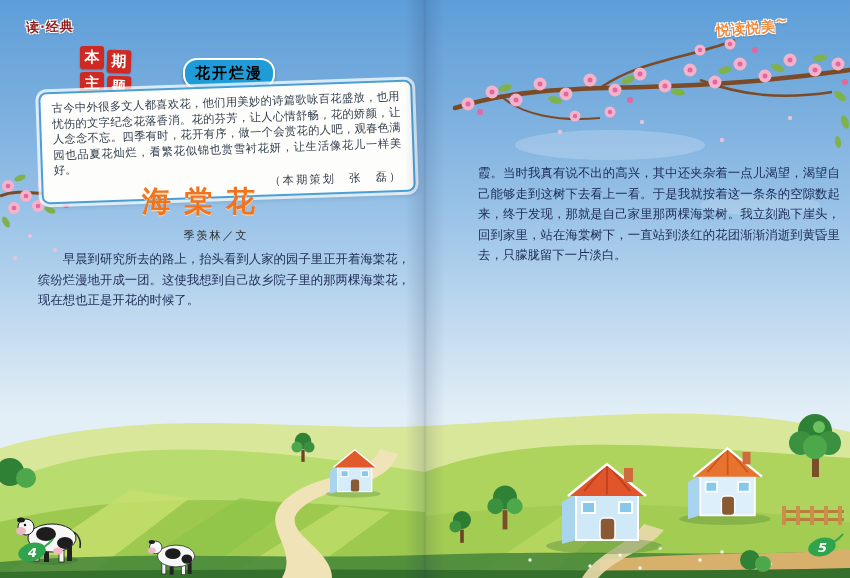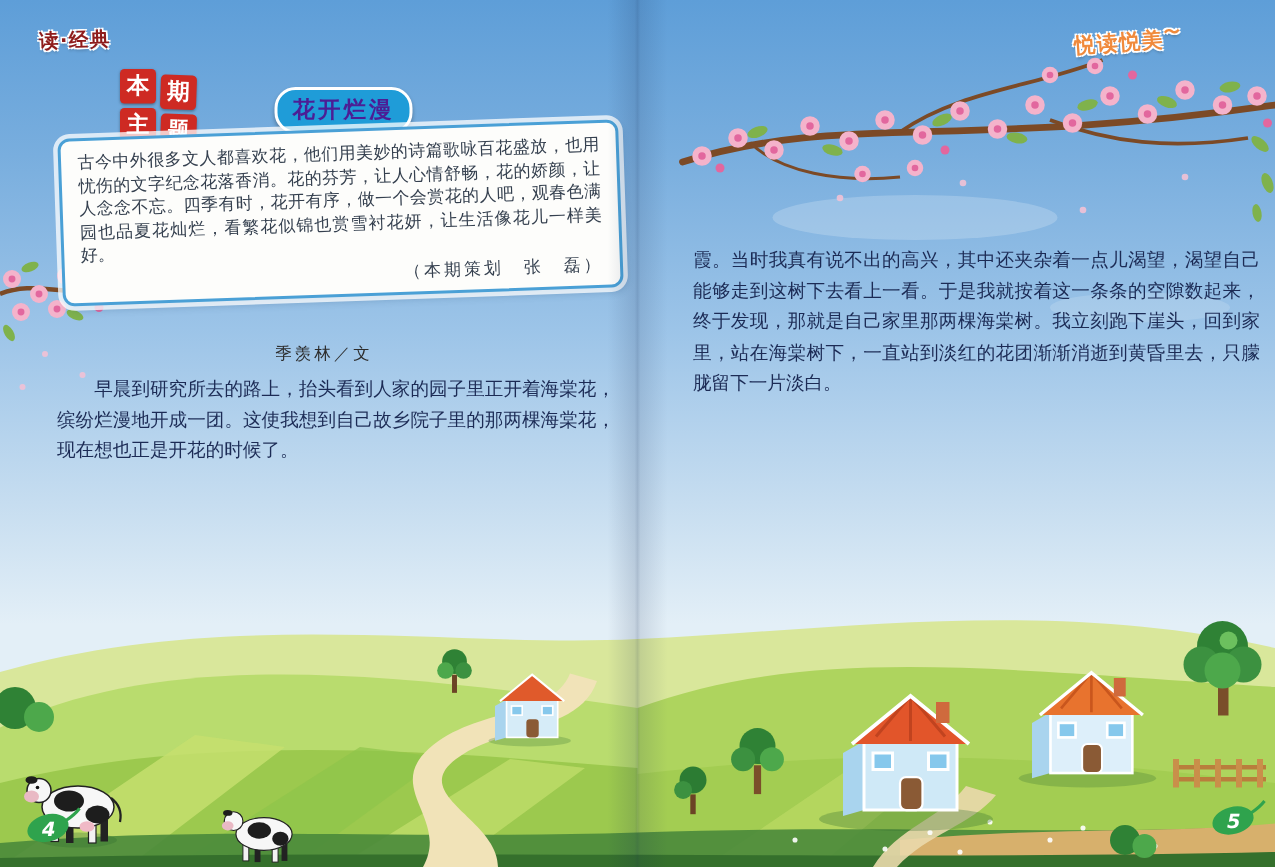--- a/index.html
+++ b/index.html
@@ -27,21 +27,21 @@
     left:80px;top:46px;display:grid;grid-template-columns:24px 24px;grid-gap:3px;
   }
   .theme-badge .tile{
     width:24px;height:23px;background:#ce2a23;color:#fff;font-family:"DejaVu Sans",sans-serif;
     font-weight:bold;font-size:15px;line-height:23px;text-align:center;border-radius:3px;
     box-shadow:0 1px 2px rgba(0,0,0,.35);
   }
   .theme-badge .tile:nth-child(2),.theme-badge .tile:nth-child(4){transform:translateY(4px) rotate(2deg);}
   .topic-badge{
     left:183px;top:58px;background:#1f9cd8;border:2px solid #fff;border-radius:14px;
-    padding:4px 10px;color:#4c1d95;font-family:"DejaVu Sans",sans-serif;font-weight:bold;
+    padding:4px 10px;color:#000000;font-family:"DejaVu Sans",sans-serif;font-weight:bold;
     font-size:15px;letter-spacing:2px;box-shadow:0 2px 3px rgba(0,0,0,.3);
   }
   
   .intro-box{
     left:40px;top:86px;width:348px;background:#fdfdfb;
     border:2px solid #4aa0d6;border-radius:8px;padding:7px 11px 6px;
     transform:rotate(-2deg);
     box-shadow:0 0 0 3px rgba(255,255,255,.75),2px 3px 5px rgba(40,80,120,.25);
   }
   .intro-box .txt{
@@ -57,21 +57,21 @@
     font-size:29px;color:#f0741f;letter-spacing:13px;
     text-shadow:0 1px 0 #ffd9b0;
   }
   .article-author{
     left:38px;top:228px;width:356px;text-align:center;font-size:11px;color:#2c2c2c;letter-spacing:2px;
   }
   .body-text{font-size:12.4px;line-height:20.5px;color:#1c2b55;text-align:justify;}
   .body-text p{margin:0;text-indent:2em;}
   .left-body{left:38px;top:249px;width:372px;}
   .right-body{left:462px;top:163px;width:378px;}
-  .right-body p:first-child{text-indent:0;}
+  .right-body p:first-child{text-indent:0;margin-left:16px;}
   
   .spine{
     left:405px;top:0;width:40px;height:578px;
     background:linear-gradient(90deg,rgba(20,40,80,0) 0%,rgba(20,40,80,.14) 45%,rgba(20,40,80,.22) 50%,rgba(20,40,80,.12) 55%,rgba(20,40,80,0) 100%);
     pointer-events:none;
   }
   svg text.pagenum{
     font-family:"DejaVu Sans",sans-serif;font-weight:bold;font-style:italic;
     font-size:13px;fill:#ffffff;
   }
@@ -355,20 +355,21 @@
     <span class="tile">题</span>
   </div>
 
   <div class="abs topic-badge">花开烂漫</div>
 
   <div class="abs intro-box">
     <div class="txt">古今中外很多文人都喜欢花，他们用美妙的诗篇歌咏百花盛放，也用忧伤的文字纪念花落香消。花的芬芳，让人心情舒畅，花的娇颜，让人念念不忘。四季有时，花开有序，做一个会赏花的人吧，观春色满园也品夏花灿烂，看繁花似锦也赏雪衬花妍，让生活像花儿一样美好。</div>
     <div class="credit">（本期策划　张　磊）</div>
   </div>
 
+  <div class="abs article-title">海棠花</div>
   <div class="abs article-author">季羡林／文</div>
 
   <div class="abs body-text left-body">
     <p>早晨到研究所去的路上，抬头看到人家的园子里正开着海棠花，缤纷烂漫地开成一团。这使我想到自己故乡院子里的那两棵海棠花，现在想也正是开花的时候了。</p>
   </div>
 
   <div class="abs logo"><span>悦读悦美</span><span class="squiggle">〜</span></div>
 
   <div class="abs body-text right-body">
     <p>霞。当时我真有说不出的高兴，其中还夹杂着一点儿渴望，渴望自己能够走到这树下去看上一看。于是我就按着这一条条的空隙数起来，终于发现，那就是自己家里那两棵海棠树。我立刻跑下崖头，回到家里，站在海棠树下，一直站到淡红的花团渐渐消逝到黄昏里去，只朦胧留下一片淡白。</p>

